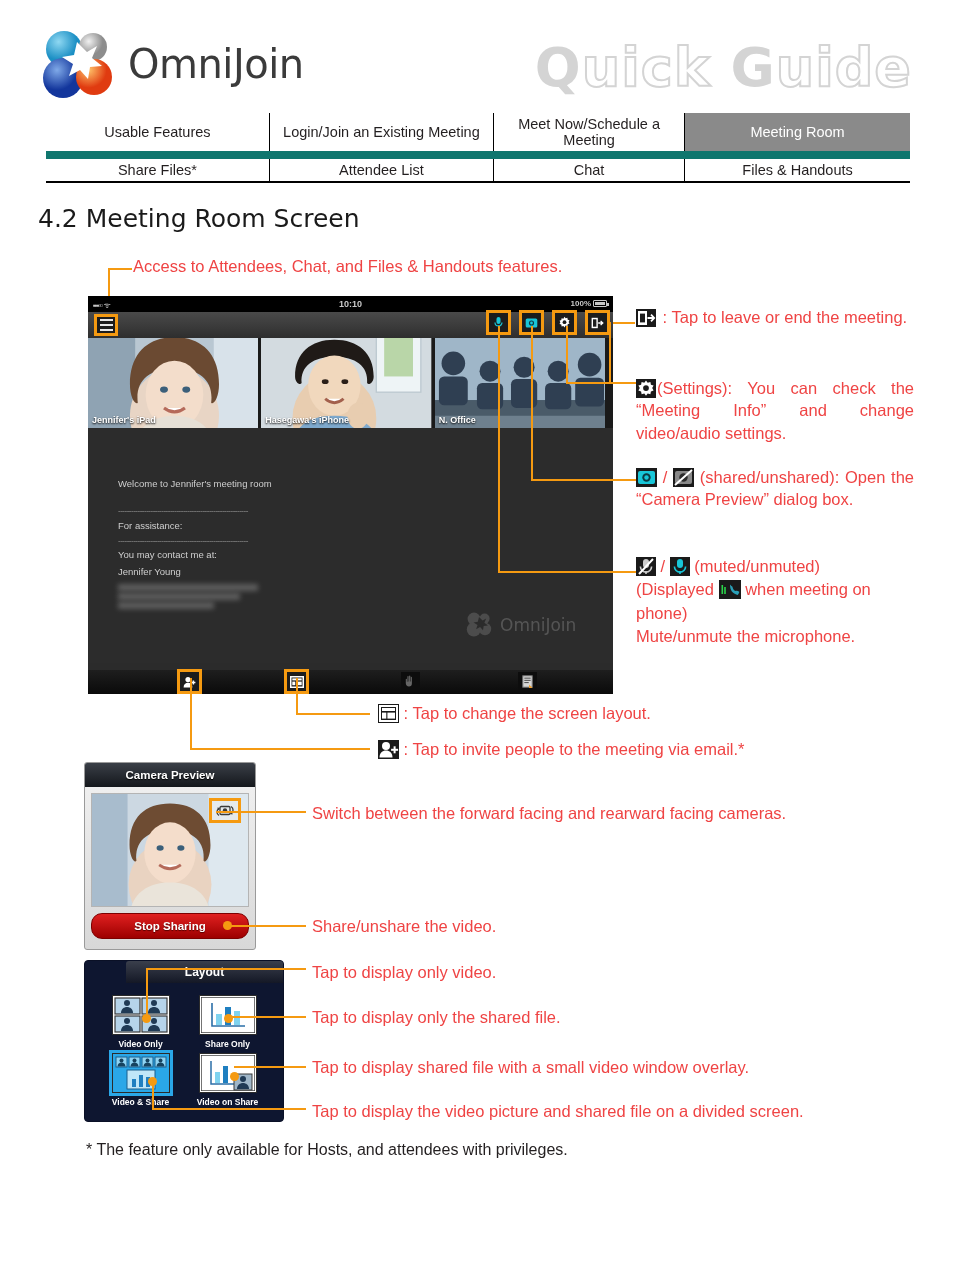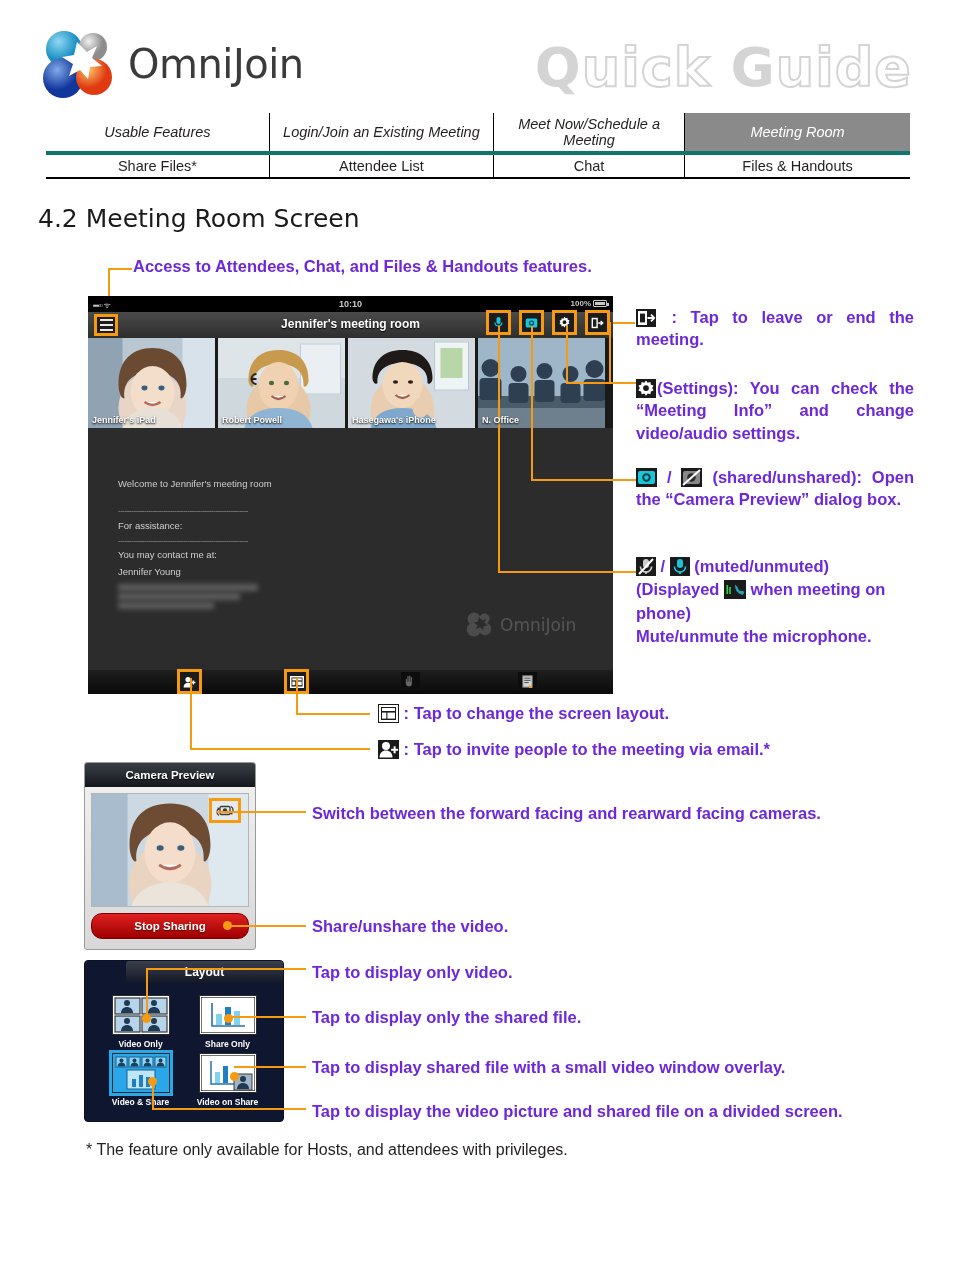--- a/index.html
+++ b/index.html
@@ -20,31 +20,31 @@
 
   .quick-guide { position: absolute; right: 42px; top: 36px; font-size: 54px; font-weight: bold;
                  letter-spacing: 1px; font-family: "DejaVu Sans", sans-serif; white-space: nowrap; }
   .qg-solid { color: #d4d4d4; }
   .qg-outline { color: transparent; -webkit-text-stroke: 2px #d4d4d4; }
 
   
   .navtable { position: absolute; left: 46px; top: 113px; width: 864px;
               border-collapse: collapse; font-size: 14.5px; }
   .navtable td { text-align: center; padding: 3px 4px; vertical-align: middle; height: 22px; }
-  .navtable tr.row1 td { border-bottom: 4px solid #0f766e; font-style: italic; }
+  .navtable tr.row1 td { border-bottom: 8px solid #0f766e; }
   .navtable tr.row2 td { border-bottom: 2px solid #000; }
   .nav-div { border-left: 1px solid #000; }
   .nav-active { background: #8a8a8a; color: #ffffff; }
 
   
   .sect-title { position: absolute; left: 38px; top: 204px; font-size: 25px;
                 font-family: "DejaVu Sans", sans-serif; color: #1a1a1a; letter-spacing: 0px; }
 
   
-  .note { position: absolute; font-size: 16.5px; color: #6d28d9; line-height: 1.35; font-weight: bold; }
+  .note { position: absolute; font-size: 16.5px; color: #ef4444; line-height: 1.35; }
   .note-just { text-align: justify; }
 
   
   .lead { position: absolute; background: #f59a11; }
   .lead-h { height: 2px; }
   .lead-v { width: 2px; }
   .dot { position: absolute; width: 9px; height: 9px; border-radius: 50%; background: #f59a11; }
 
   
   .tablet { position: absolute; left: 88px; top: 296px; width: 525px; height: 398px;
@@ -186,21 +186,20 @@
 
 <div class="tablet">
 
   <div class="t-status">
     <span class="sig">▪▪▪▫▫ ᯤ</span>
     <span class="time">10:10</span>
     <span class="batt"><span>100%</span><span class="batt-icon"></span></span>
   </div>
 
   <div class="t-topbar">
-    <div class="t-title">Jennifer's meeting room</div>
     <div class="ham">
         <i></i>
         <i></i>
         <i></i>
       </div>
     <div class="tb-icons">
       <div class="tb-ic boxed">
         <svg width="11" height="13" viewBox="0 0 11 13">
             <rect x="3.5" y="1" width="4" height="7" rx="2" fill="#18c6d8"></rect>
             <path d="M2 6.5a3.5 3.5 0 0 0 7 0" stroke="#18c6d8" stroke-width="1.2" fill="none"></path>
@@ -238,36 +237,20 @@
         <rect x="96" y="0" width="34" height="90" fill="#d8e2ea"></rect>
         <ellipse cx="66" cy="70" rx="34" ry="36" fill="#e8d5c5"></ellipse>
         <path d="M32 46c0-24 14-36 34-36s34 12 34 36c0 10-4 16-6 14 2-16-8-26-28-26s-30 10-28 26c-2 2-6-4-6-14z" fill="#6b4a32"></path>
         <ellipse cx="66" cy="54" rx="22" ry="26" fill="#f3ddcb"></ellipse>
         <ellipse cx="58" cy="50" rx="3" ry="2.4" fill="#3b5f7a"></ellipse>
           <ellipse cx="75" cy="50" rx="3" ry="2.4" fill="#3b5f7a"></ellipse>
         <path d="M58 64q8 6 16 0" stroke="#b56a5a" stroke-width="2.4" fill="#fff"></path>
         <path d="M36 90c4-14 16-20 30-20s26 6 30 20z" fill="#e6e0d6"></path>
       </svg>
       <div class="vid-name">Jennifer's iPad</div>
-    </div>
-    <div class="vid-cell">
-      <svg width="100%" height="100%" viewBox="0 0 130 90" preserveAspectRatio="xMidYMid slice">
-        <rect width="130" height="90" fill="#cfd8dd"></rect>
-          <rect x="0" y="0" width="130" height="40" fill="#dde5e9"></rect>
-        <rect x="84" y="6" width="40" height="50" fill="#e9eff2" stroke="#c3ced4"></rect>
-        <ellipse cx="62" cy="72" rx="32" ry="34" fill="#e7c9a8"></ellipse>
-        <path d="M32 42c0-20 12-30 30-30s30 10 30 30c0 6-4 8-5 6 1-14-8-22-25-22s-26 8-25 22c-1 2-5 0-5-6z" fill="#c79a4e"></path>
-        <ellipse cx="62" cy="48" rx="20" ry="24" fill="#f0d2b2"></ellipse>
-        <ellipse cx="55" cy="45" rx="2.6" ry="2.2" fill="#4a6a3f"></ellipse>
-          <ellipse cx="70" cy="45" rx="2.6" ry="2.2" fill="#4a6a3f"></ellipse>
-        <path d="M55 58q7 6 14 0" stroke="#a85f4f" stroke-width="2.2" fill="#fff"></path>
-        <path d="M40 46a3 3 0 0 1 0-10M40 41h-6" stroke="#222" stroke-width="2" fill="none"></path>
-        <path d="M28 90c4-14 16-20 34-20s30 6 34 20z" fill="#8fb4d4"></path>
-      </svg>
-      <div class="vid-name">Robert Powell</div>
     </div>
     <div class="vid-cell">
       <svg width="100%" height="100%" viewBox="0 0 130 90" preserveAspectRatio="xMidYMid slice">
         <rect width="130" height="90" fill="#d3dbe0"></rect>
         <rect x="88" y="4" width="34" height="48" fill="#eef4f6" stroke="#bcc8cf"></rect>
         <rect x="94" y="10" width="22" height="30" fill="#b9d6a8"></rect>
         <ellipse cx="56" cy="72" rx="32" ry="34" fill="#e8cdb0"></ellipse>
         <path d="M26 40c0-18 12-28 30-28s30 10 30 28c0 5-4 7-5 5 1-13-9-20-25-20s-26 7-25 20c-1 2-5 0-5-5z" fill="#1f1a17"></path>
         <ellipse cx="56" cy="47" rx="20" ry="23" fill="#f1d8bd"></ellipse>
         <ellipse cx="49" cy="44" rx="2.6" ry="1.8" fill="#2a1f18"></ellipse>

